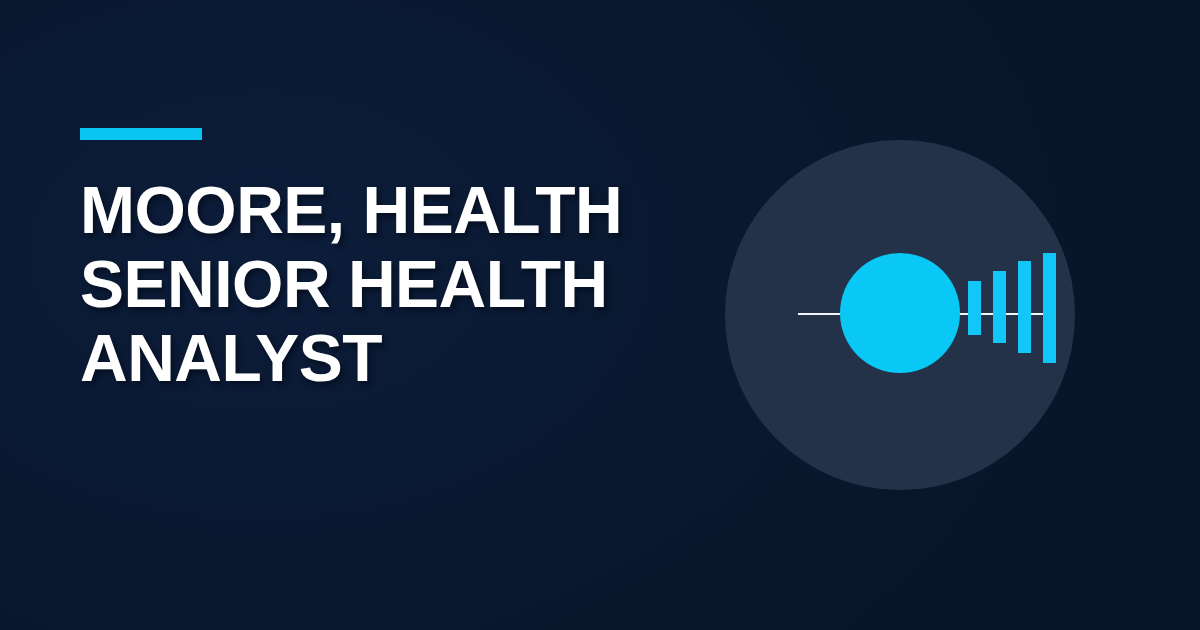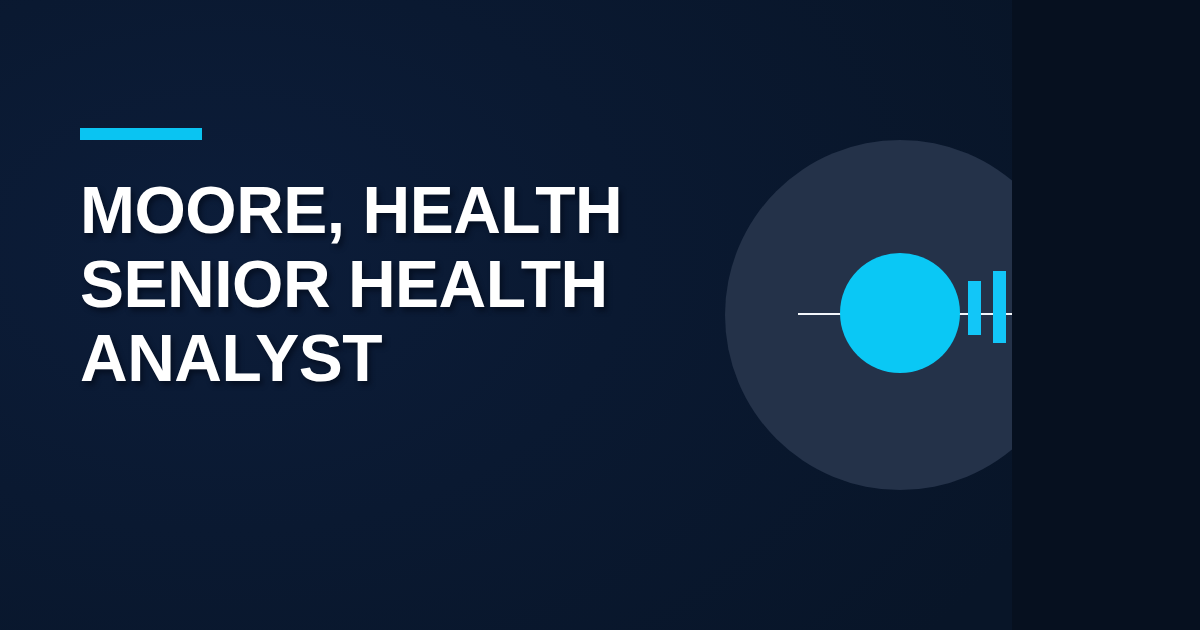--- a/index.html
+++ b/index.html
@@ -4,21 +4,21 @@
 <title>Social Card</title>
 <style>
   html, body {
     margin: 0;
     padding: 0;
     background: #06101f;
   }
 
   .card {
     position: relative;
-    width: 1012px;
+    width: 1200px;
     height: 630px;
     overflow: hidden;
     background: #0a1a33;
     background-image:
       radial-gradient(ellipse 900px 620px at 22% 40%, #0c1d3a 0%, #0a1931 45%, #081528 100%);
     font-family: "Liberation Sans", "DejaVu Sans", sans-serif;
     -webkit-font-smoothing: antialiased;
   }
 
   

